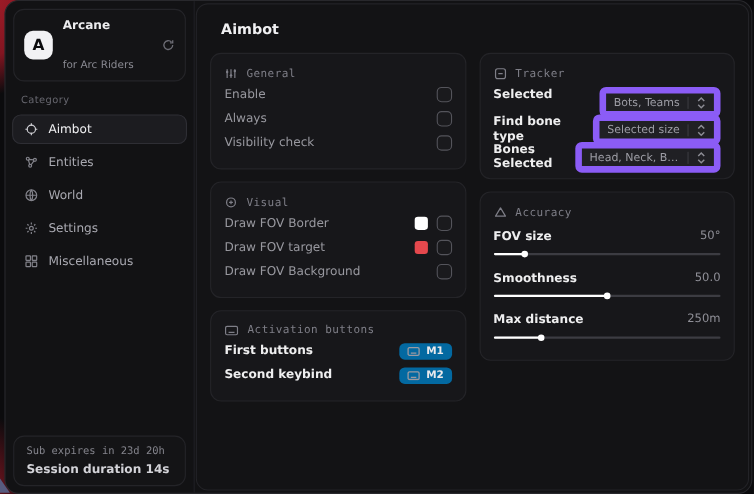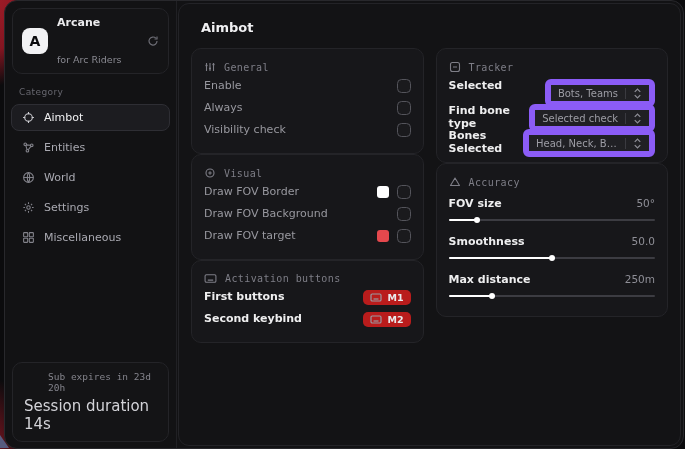--- a/index.html
+++ b/index.html
@@ -43,46 +43,46 @@
     border-radius:8px; border:1px solid transparent; color:#a9a9b1; font-size:11px;
   }
   .nav-item .nav-ic { color:#83838b; display:flex; }
   .nav-item.active { background:#1c1c20; border-color:#2e2e34; color:#f0f0f2; }
   .nav-item.active .nav-ic { color:#cfcfd4; }
 
   .sub-card {
     position:absolute; left:7px; right:7px; bottom:6px;
     border:1px solid #242428; border-radius:10px; padding:8px 11px; background:#141416;
   }
-  .sub-line1 { font-family:"DejaVu Sans Mono", monospace; font-size:9.5px; color:#84848c; margin-bottom:4px;margin-left:24px; }
-  .sub-line2 { font-size:15px; font-weight:400; color:#d3d3d8; }
+  .sub-line1 { font-family:"DejaVu Sans Mono", monospace; font-size:9.5px; color:#84848c; margin-bottom:4px; }
+  .sub-line2 { font-size:11px; font-weight:700; color:#d3d3d8; }
 
   
   .main {
     flex:1; margin:2px 2px 2px 1px; border:1px solid #232327; border-radius:11px;
     background:#131315; padding:11px 12px; overflow:hidden;
   }
   .page-title { font-size:13px; font-weight:bold; color:#f0f0f2; margin:5px 0 13px 10px; }
   .cols { display:flex; gap:12px; }
-  .col { width:237px; display:flex; flex-direction:column; }
+  .col { width:237px; display:flex; flex-direction:column; gap:11px; }
 
   .card { background:#17171a; border:1px solid #242428; border-radius:10px; padding:9px 12px 8px 12px; }
   .card-head { display:flex; align-items:center; gap:8px; color:#7e7e87;
     font-family:"DejaVu Sans Mono", monospace; font-size:10px; letter-spacing:.4px; margin:3px 0 6px 0; }
   .card-head svg { flex:0 0 auto; }
 
   .row { display:flex; align-items:flex-start; justify-content:space-between; height:22px; }
   .row-label { font-size:11px; color:#98989f; }
   .row-label.strong { color:#eeeeef; font-weight:bold; }
   .ctrl { display:flex; align-items:center; gap:8px; }
 
   .checkbox { width:14px; height:14px; border:1.5px solid #54545b; border-radius:4.5px; background:#1a1a1d; }
   .swatch { width:12px; height:12px; border-radius:3px; }
 
-  .keybadge { display:flex; align-items:center; gap:5px; background:#b91c1c; border-radius:5px;
+  .keybadge { display:flex; align-items:center; gap:5px; background:#0369a1; border-radius:5px;
     padding:2px 7px; font-size:9.5px; font-weight:bold; color:#e9e9ec; }
   .keybadge svg { color:#9a9aa2; }
 
   .select { display:flex; align-items:center; gap:7px; background:#202024; border:6px solid #8b5cf6;
     border-radius:6px; padding:2.5px 7px; font-size:10px; color:#9d9da5; max-width:150px; }
   .select .sel-txt { white-space:nowrap; overflow:hidden; text-overflow:ellipsis; }
   .select .sel-div { width:1px; height:11px; background:#3a3a40; }
   .select svg { color:#8c8c94; flex:0 0 auto; }
 
   .acc-row { display:flex; align-items:center; justify-content:space-between; height:18px; margin-top:4px; }
@@ -220,29 +220,29 @@
             <span>Visual</span>
           </div>
           <div class="row">
             <span class="row-label">Draw FOV Border</span>
             <span class="ctrl">
               <span class="swatch" style="background: rgb(255, 255, 255);"></span>
               <span class="checkbox"></span>
             </span>
           </div>
           <div class="row">
-            <span class="row-label">Draw FOV Background</span>
-            <span class="checkbox"></span>
-          </div>
-          <div class="row">
             <span class="row-label">Draw FOV target</span>
             <span class="ctrl">
               <span class="swatch" style="background: rgb(229, 72, 77);"></span>
               <span class="checkbox"></span>
             </span>
+          </div>
+          <div class="row">
+            <span class="row-label">Draw FOV Background</span>
+            <span class="checkbox"></span>
           </div>
         </div>
 
         <div class="card">
           <div class="card-head">
             <span>
               <svg width="13" height="11" viewBox="0 0 24 20" fill="none" stroke="currentColor" stroke-width="2">
                 <rect x="2" y="3" width="20" height="14" rx="2.5"></rect>
                   <path d="M6 8h.01M10 8h.01M14 8h.01M18 8h.01M7 13h10"></path>
               </svg>
@@ -296,21 +296,21 @@
               <span>
                 <svg width="9" height="11" viewBox="0 0 16 20" fill="none" stroke="currentColor" stroke-width="2.4">
                   <path d="M3 7l5-5 5 5M3 13l5 5 5-5"></path>
                 </svg>
               </span>
             </span>
           </div>
           <div class="row" style="height:25px">
             <span class="row-label strong">Find bone type</span>
             <span class="select">
-              <span class="sel-txt">Selected check</span>
+              <span class="sel-txt">Selected size</span>
               <span class="sel-div"></span>
               <span>
                 <svg width="9" height="11" viewBox="0 0 16 20" fill="none" stroke="currentColor" stroke-width="2.4">
                   <path d="M3 7l5-5 5 5M3 13l5 5 5-5"></path>
                 </svg>
               </span>
             </span>
           </div>
           <div class="row" style="height:25px">
             <span class="row-label strong">Bones Selected</span>

